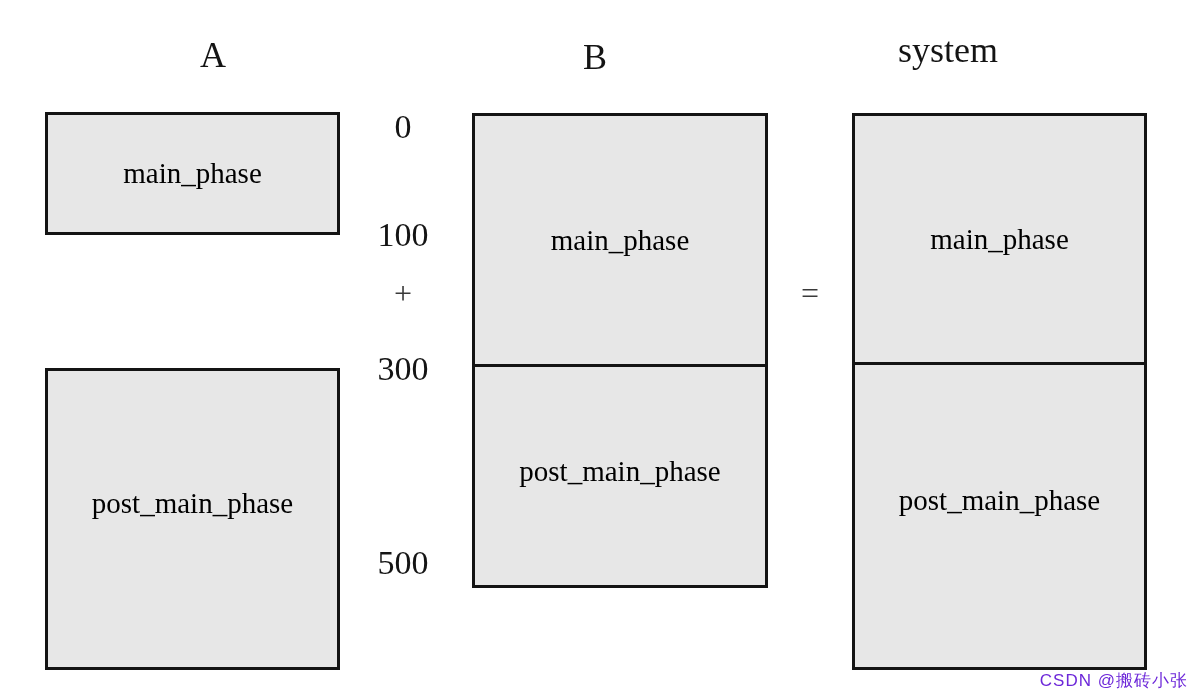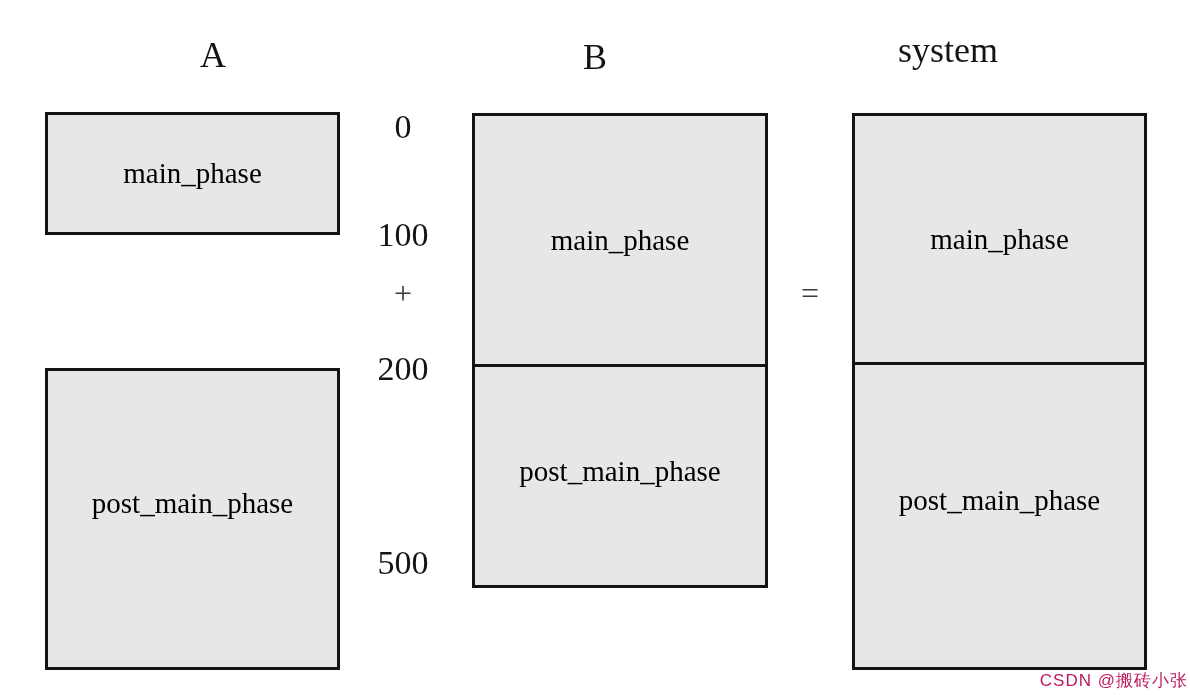--- a/index.html
+++ b/index.html
@@ -84,21 +84,21 @@
   }
   .op-plus   { left: 333px; top: 271px; width: 140px; }
   .op-equals { left: 770px; top: 271px; width: 80px;  }
 
   .watermark {
     position: absolute;
     right: 2px;
     bottom: 3px;
     font-family: "Liberation Sans", "DejaVu Sans", sans-serif;
     font-size: 17px;
-    color: #be185d;
+    color: #6d28d9;
     letter-spacing: 1px;
     white-space: nowrap;
   }
 </style>
 </head>
 <body>
 
 <div class="canvas">
 
   <div class="col-title title-a">A</div>
@@ -125,21 +125,21 @@
     <div class="section section-top">
       <span class="box-label">main_phase</span>
     </div>
     <div class="section section-bottom">
       <span class="box-label offset-up">post_main_phase</span>
     </div>
   </div>
 
   <div class="tick tick-0">0</div>
   <div class="tick tick-100">100</div>
-  <div class="tick tick-200">200</div>
+  <div class="tick tick-200">300</div>
   <div class="tick tick-400">500</div>
 
   <div class="operator op-plus">+</div>
   <div class="operator op-equals">=</div>
 
   <div class="watermark">CSDN @搬砖小张</div>
 
 </div>
 
 </body></html>

